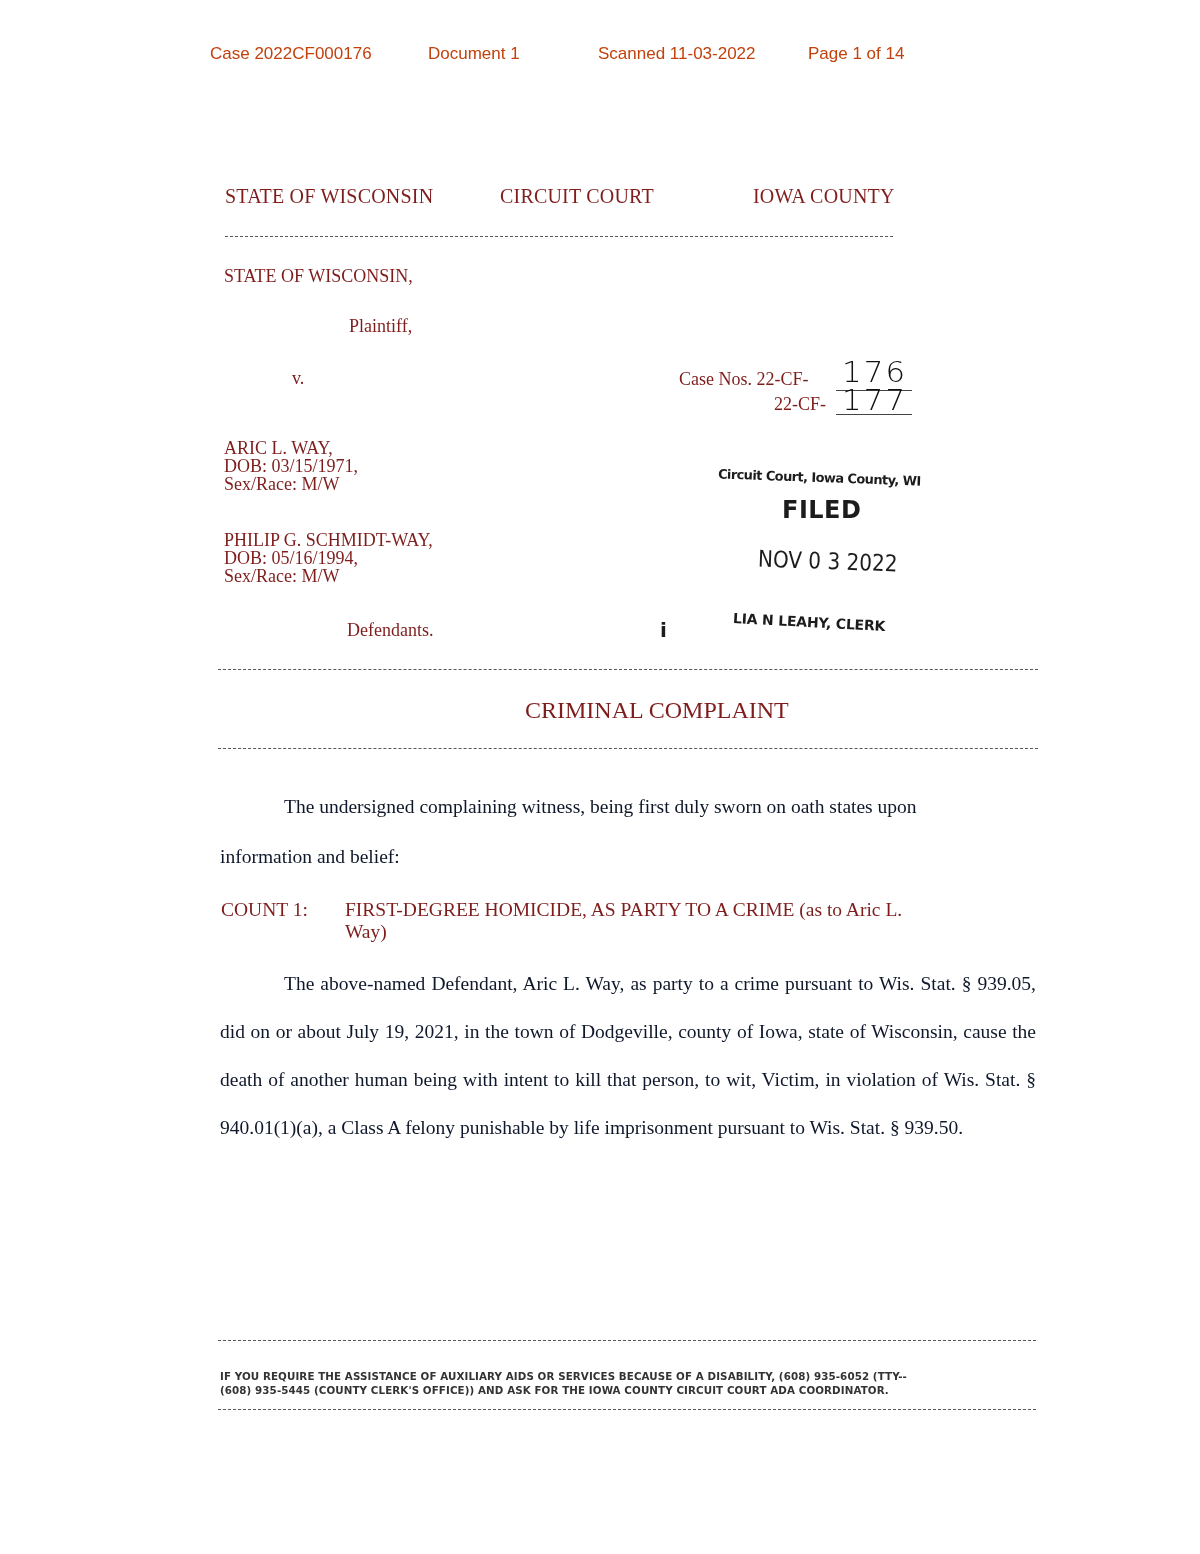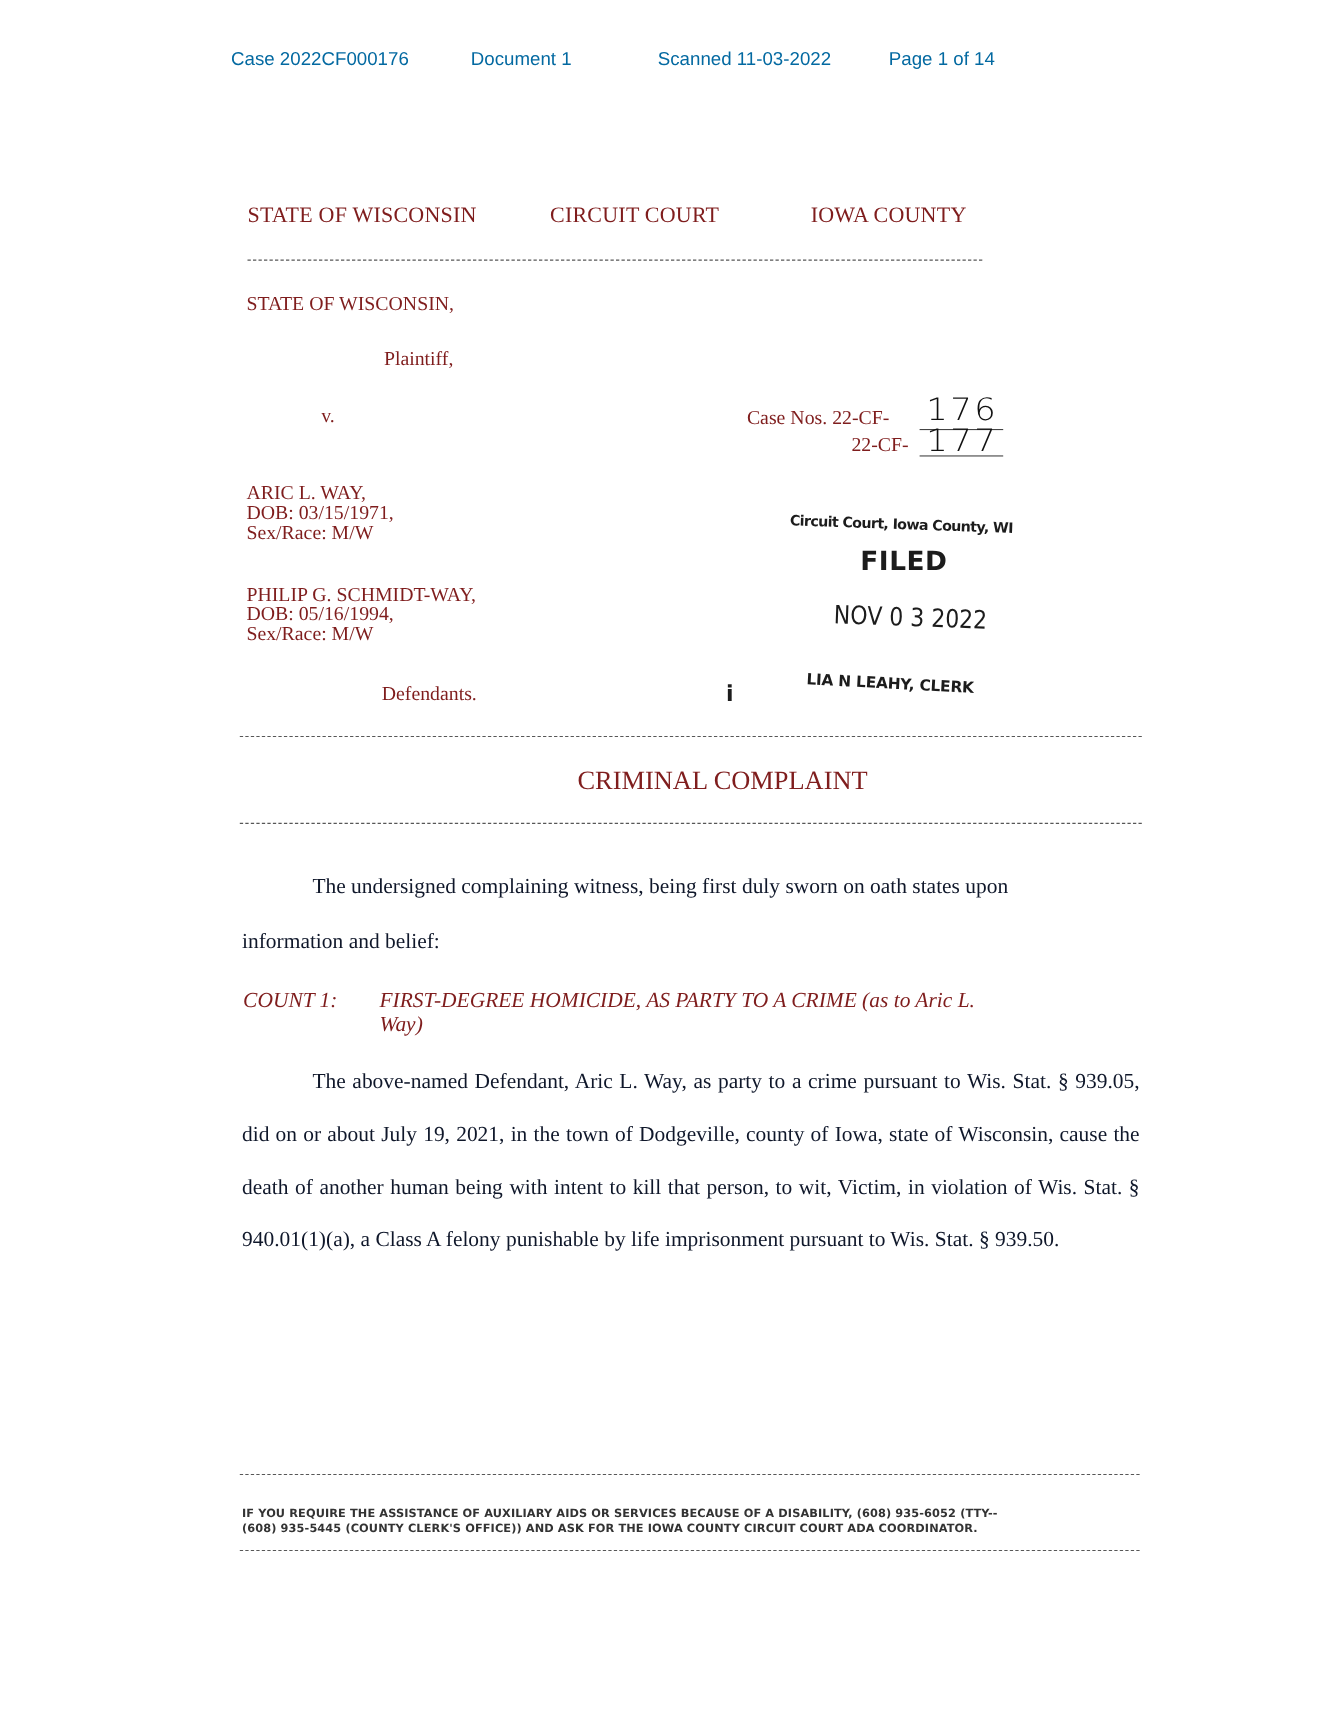--- a/index.html
+++ b/index.html
@@ -2,57 +2,57 @@
 <html><head>
   <meta charset="utf-8">
   <style>
     html, body { margin: 0; padding: 0; background: #ffffff; }
     body {
       width: 1200px; height: 1554px; position: relative; overflow: hidden;
       color: #2a2a2a;
     }
     .abs { position: absolute; }
     .scanhdr {
-      font-family: "Liberation Sans", sans-serif; font-size: 17px; color: #0369a1;
+      font-family: "Liberation Sans", sans-serif; font-size: 17px; color: #c2410c;
       top: 44px; white-space: nowrap;
     }
     .serif { font-family: "Liberation Serif", serif; color: #7f1d1d; }
     .caption-head { font-size: 20px; top: 185px; white-space: nowrap; letter-spacing: 0.2px; }
     .rule {
       height: 0; border-top: 1.5px dashed #3a3a3a; opacity: 0.85;
     }
     .party { font-size: 18px; line-height: 17px; white-space: nowrap; }
     .handwrite {
       font-family: "DejaVu Sans", sans-serif; font-size: 28px; color: #111;
       letter-spacing: 2px; font-weight: 300; transform: scaleX(1.1); transform-origin: left;
     }
     .underline-short { border-top: 1.2px solid #444; }
     .stamp { font-family: "DejaVu Sans", sans-serif; color: #1c1c1c; white-space: nowrap; }
     .body-text {
       font-family: "Liberation Serif", serif; font-size: 19.5px; color: #0f172a;
       left: 220px; width: 816px; text-align: justify; line-height: 48px;
     }
     .body-text .indent { display: inline-block; width: 64px; }
-    .count-line { font-size: 19.5px; white-space: nowrap; font-style: italic; }
+    .count-line { font-size: 19.5px; white-space: nowrap; }
     .ada {
       font-family: "DejaVu Sans", sans-serif; font-size: 10.3px; font-weight: bold;
       color: #333; left: 220px; width: 820px; line-height: 14px; letter-spacing: 0.1px;
     }
   </style>
 </head>
 <body>
 
 <div class="abs scanhdr" style="left:210px;">Case 2022CF000176</div>
 <div class="abs scanhdr" style="left:428px;">Document 1</div>
 <div class="abs scanhdr" style="left:598px;">Scanned 11-03-2022</div>
 <div class="abs scanhdr" style="left:808px;">Page 1 of 14</div>
 
 <div class="abs serif caption-head" style="left:225px;">STATE OF WISCONSIN</div>
 <div class="abs serif caption-head" style="left:500px;">CIRCUIT COURT</div>
-<div class="abs serif caption-head" style="left:737px;">IOWA COUNTY</div>
+<div class="abs serif caption-head" style="left:753px;">IOWA COUNTY</div>
 <div class="abs rule" style="left:225px; top:236px; width:668px;"></div>
 
 <div class="abs serif party" style="left:224px; top:268px;">STATE OF WISCONSIN,</div>
 <div class="abs serif party" style="left:349px; top:318px;">Plaintiff,</div>
 <div class="abs serif party" style="left:292px; top:370px;">v.</div>
 
 <div class="abs serif party" style="left:679px; top:371px;">
   <span>Case Nos.</span>
   <span>22-CF-</span>
 </div>

